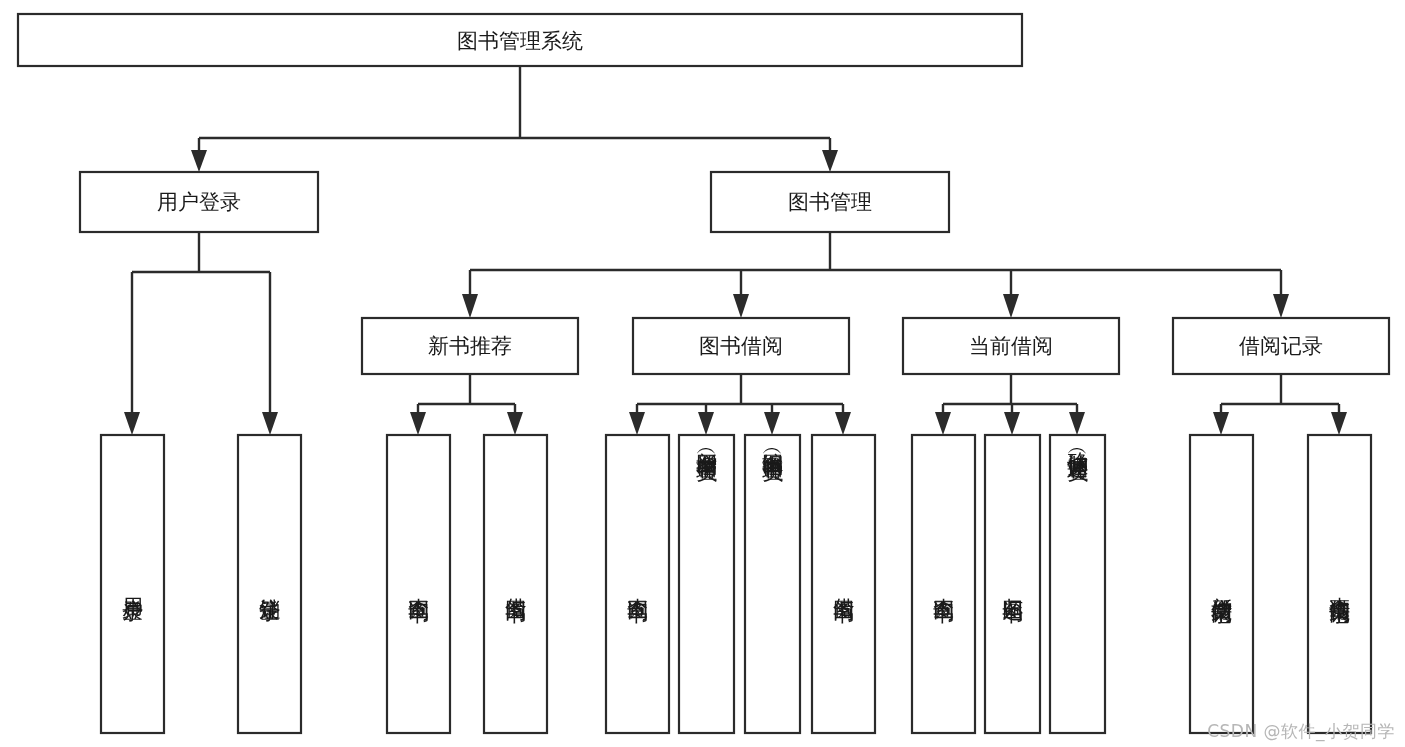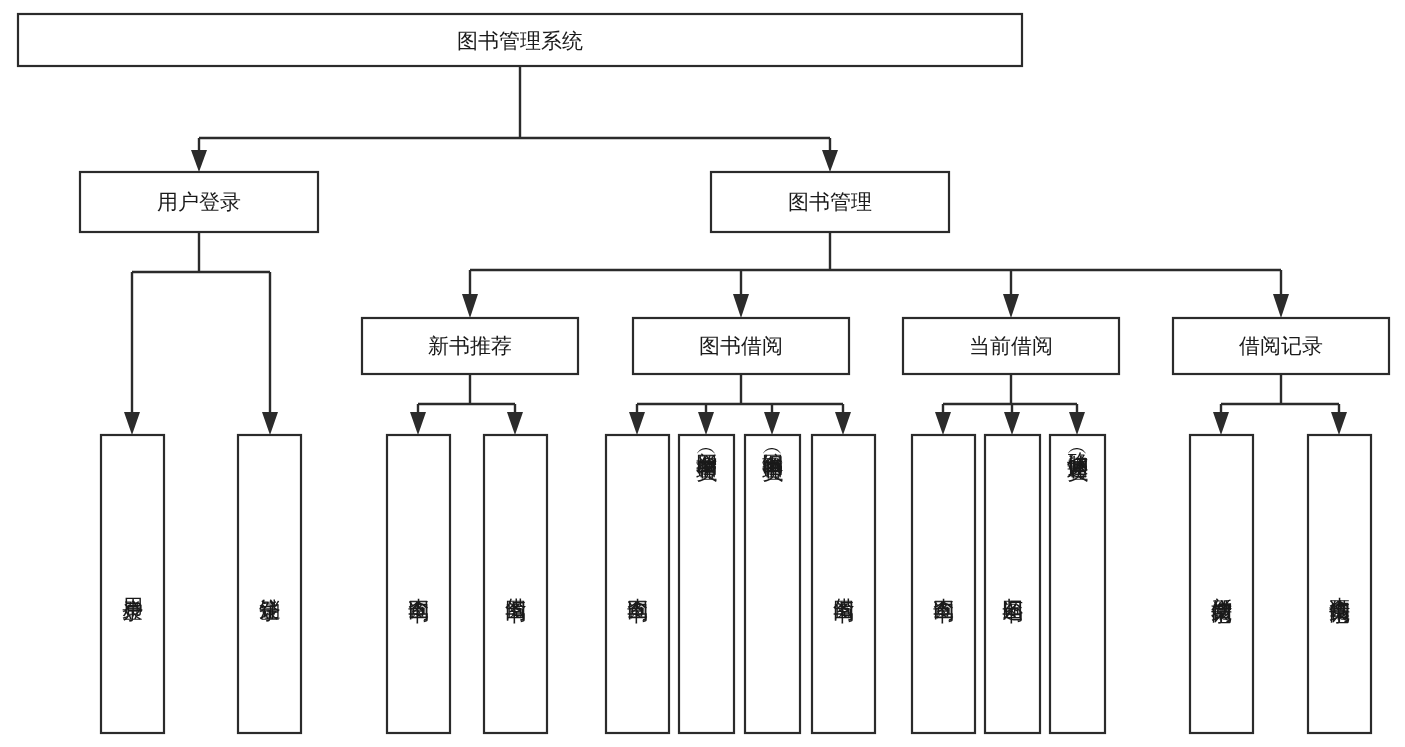--- a/index.html
+++ b/index.html
@@ -211,14 +211,15 @@
   <div class="leaf-label-wrap" style="left:1050px; top:435px; width:55px; height:298px; align-items:flex-start;">
     <span class="leaf-label">确认归还（管理员）</span>
   </div>
   <div class="leaf-label-wrap" style="left:1190px; top:435px; width:63px; height:298px;">
     <span class="leaf-label">新增借阅记录</span>
   </div>
   <div class="leaf-label-wrap" style="left:1308px; top:435px; width:63px; height:298px;">
     <span class="leaf-label">查询借阅记录</span>
   </div>
 
+  <div class="watermark">CSDN @软件_小贺同学</div>
 
 </div>
 
 </body></html>

